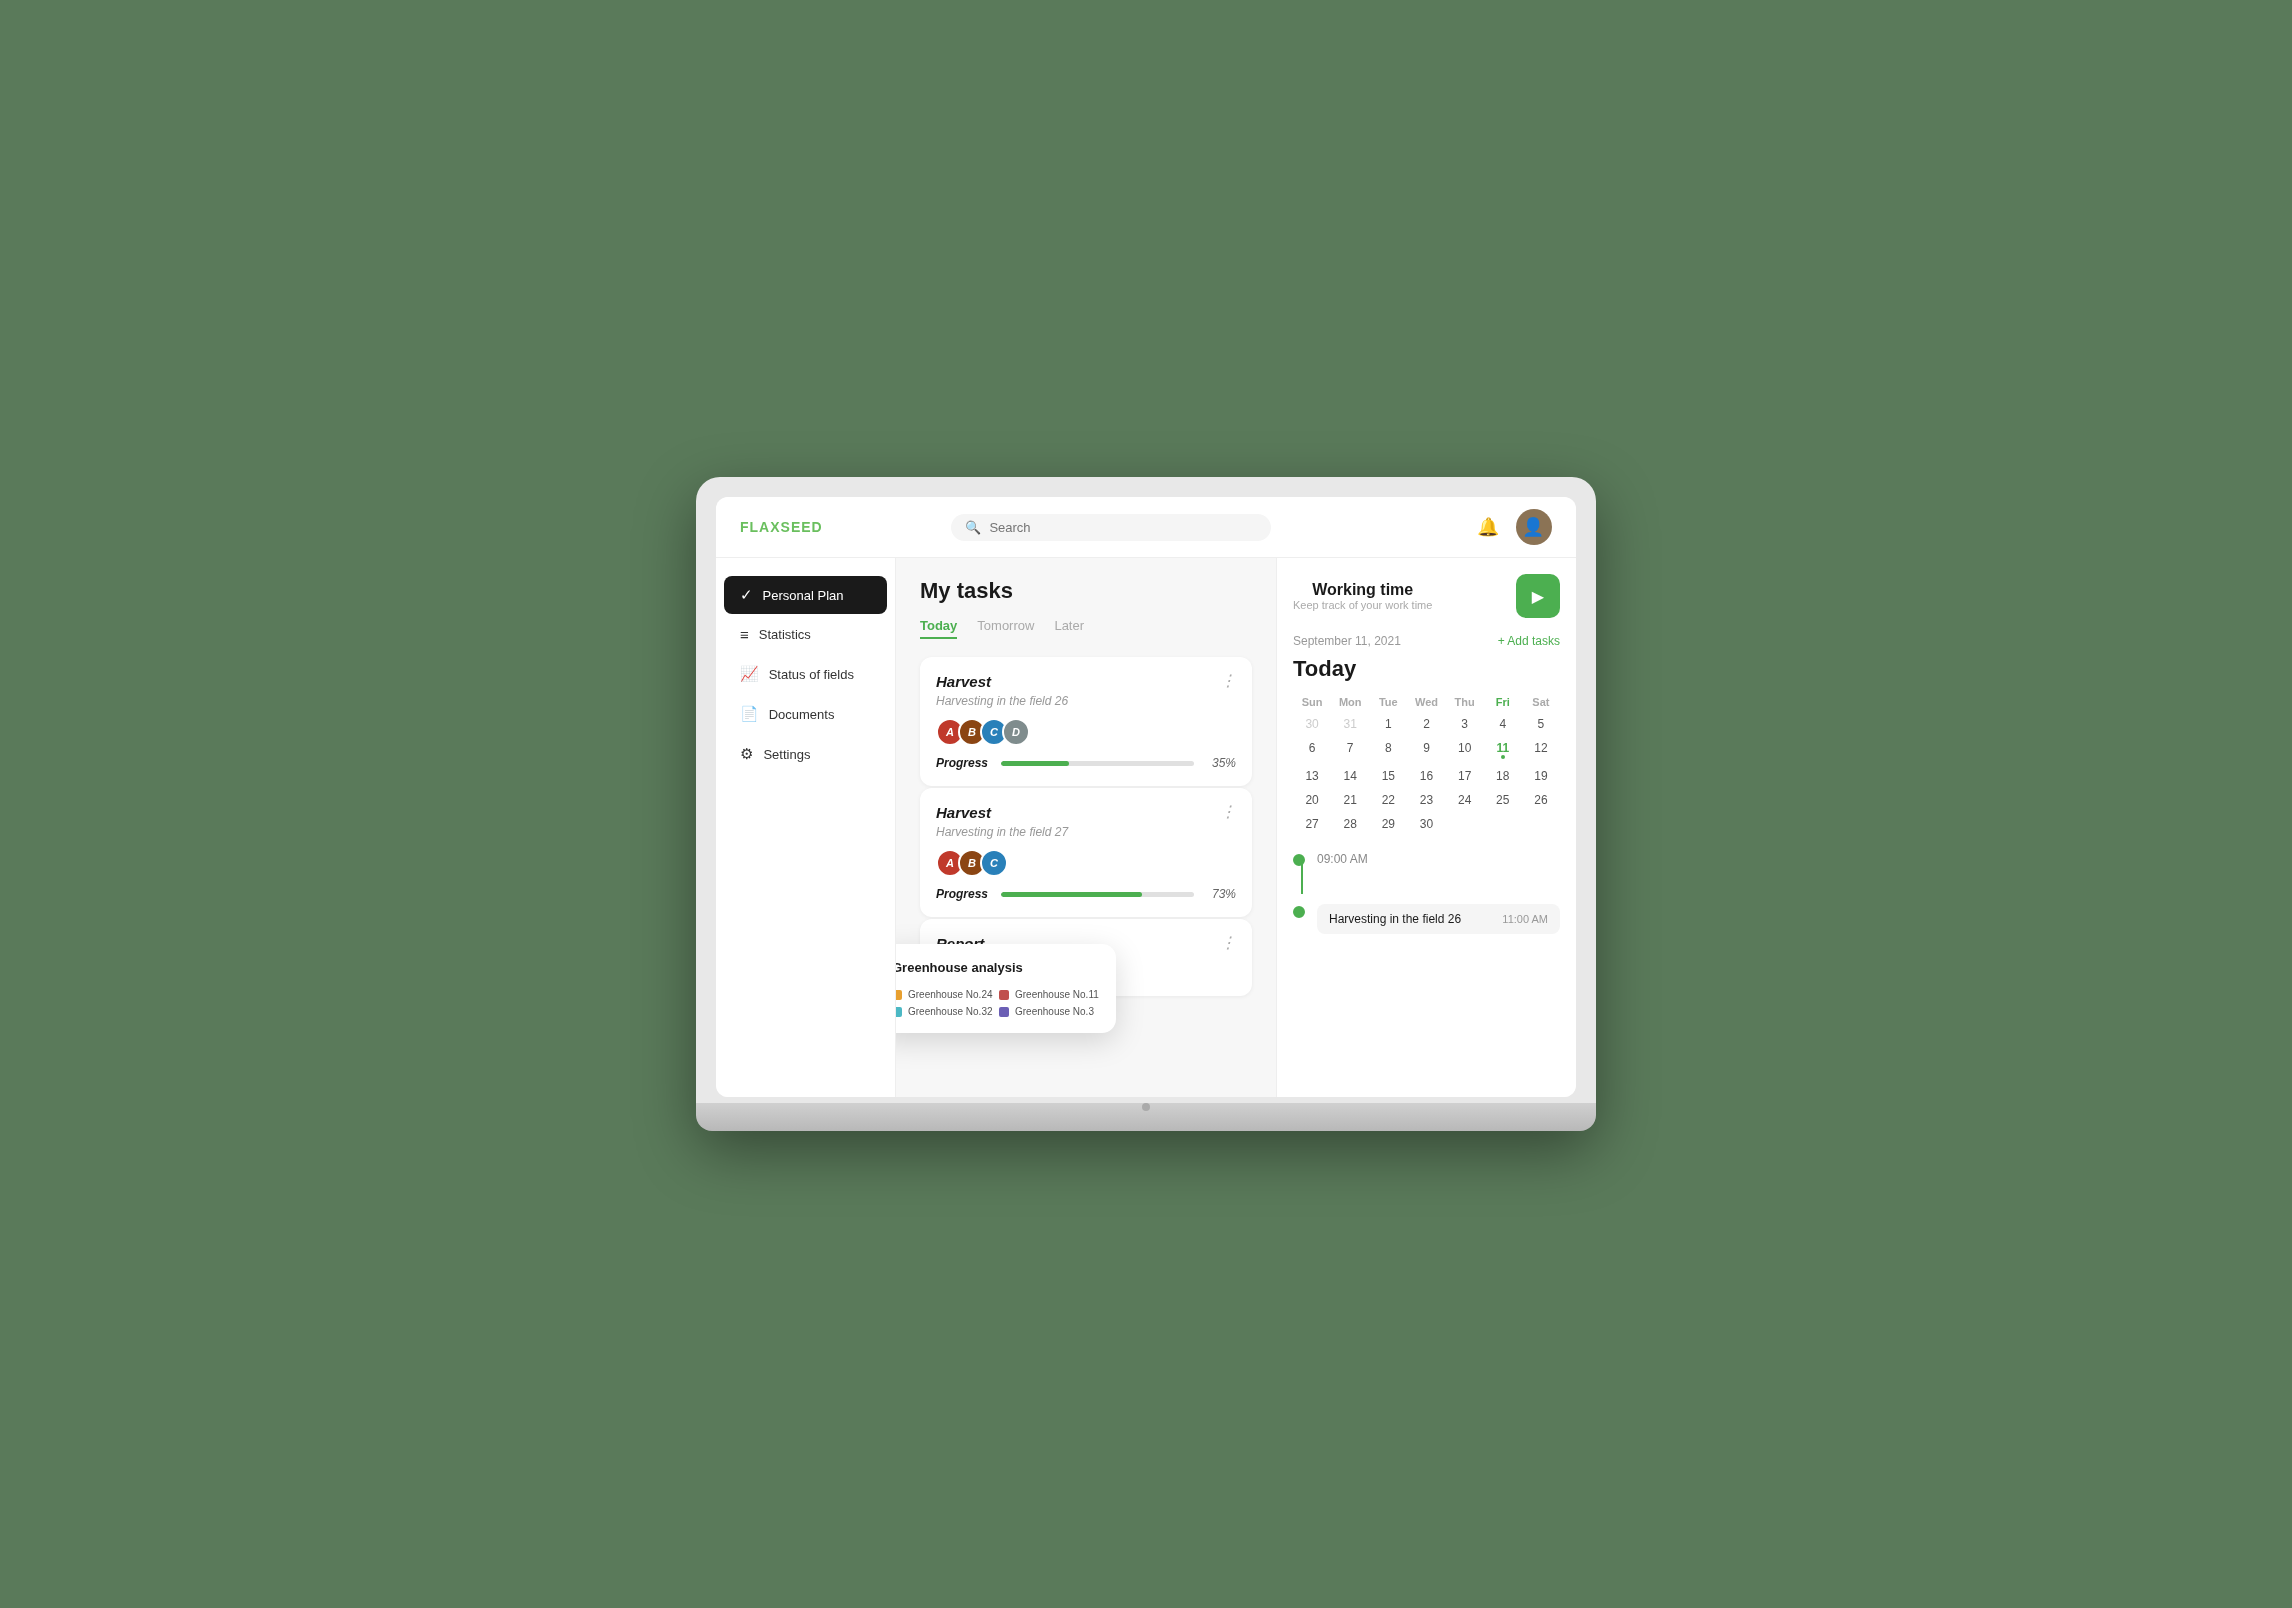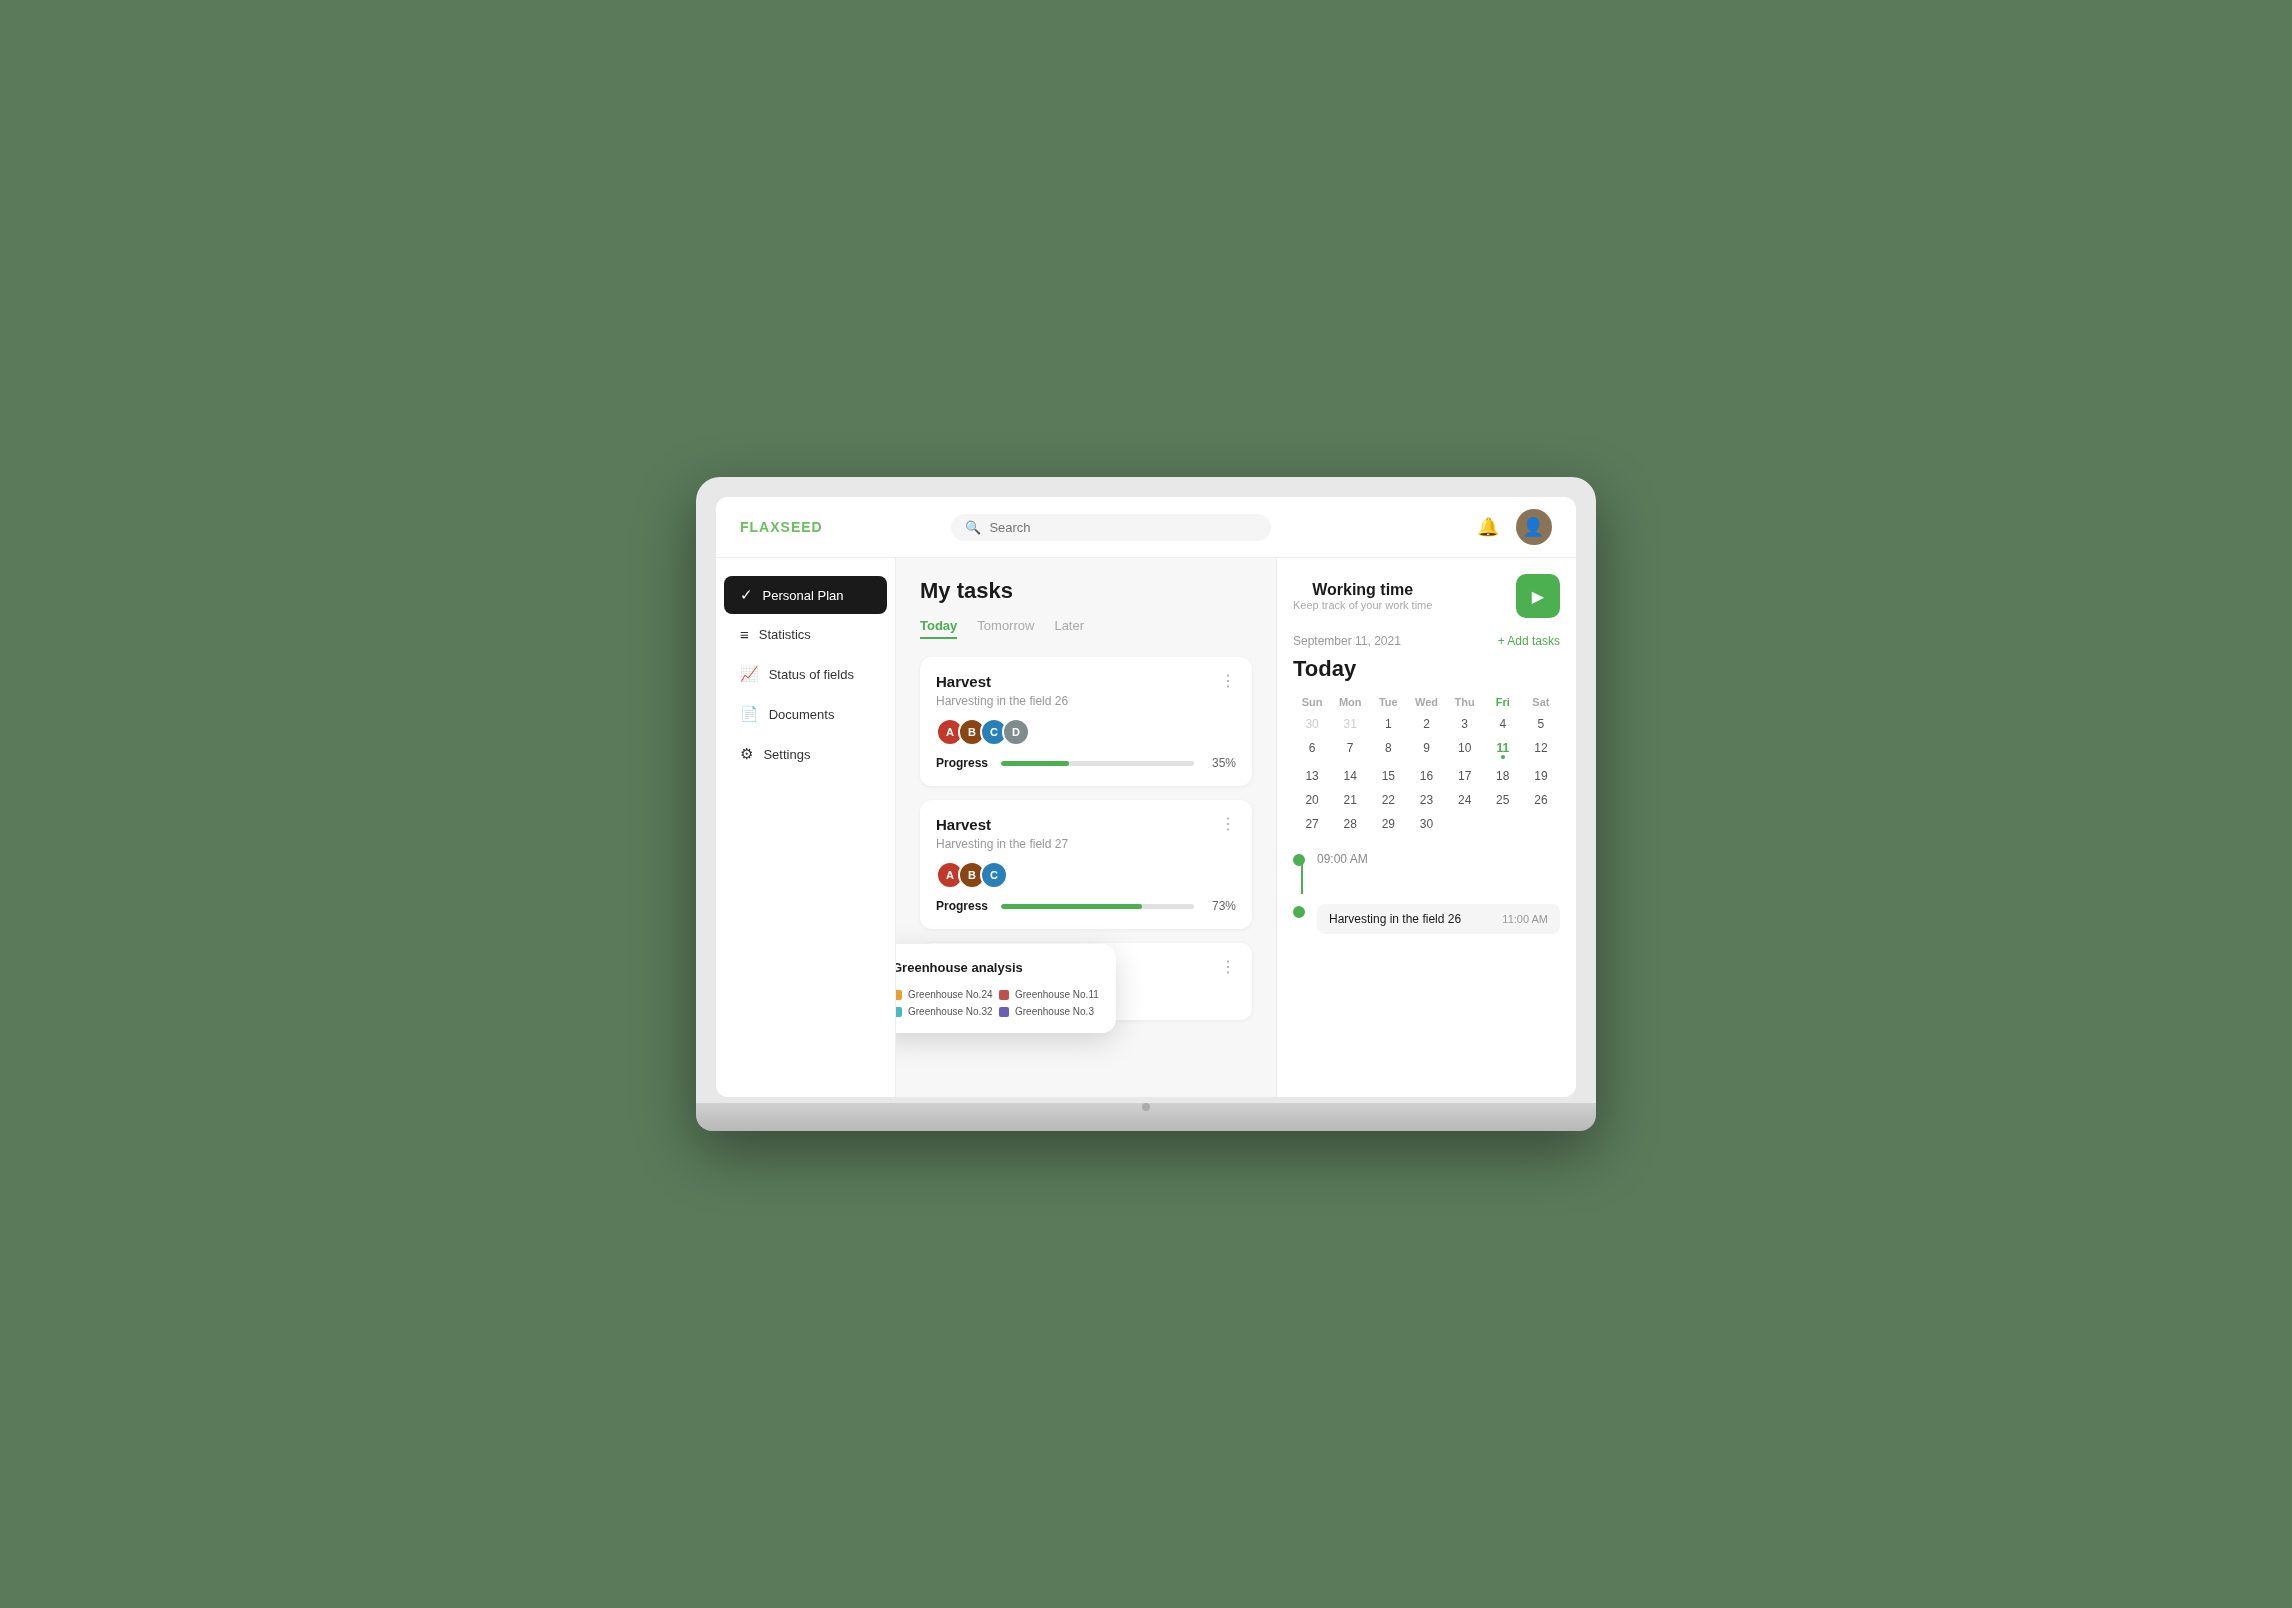--- a/index.html
+++ b/index.html
@@ -190,23 +190,24 @@
       color: #4caf50;
       border-bottom: 2px solid #4caf50;
       font-weight: 600;
     }
 
     
     .task-card {
       background: #fff;
       border-radius: 12px;
       padding: 16px;
-      margin-bottom: 14px;
+      margin-bottom: 2px;
       box-shadow: 0 1px 4px rgba(0,0,0,0.06);
       position: relative;
+      font-style: italic;
     }
 
     .task-header {
       display: flex;
       justify-content: space-between;
       align-items: flex-start;
       margin-bottom: 4px;
     }
 
     .task-title {

